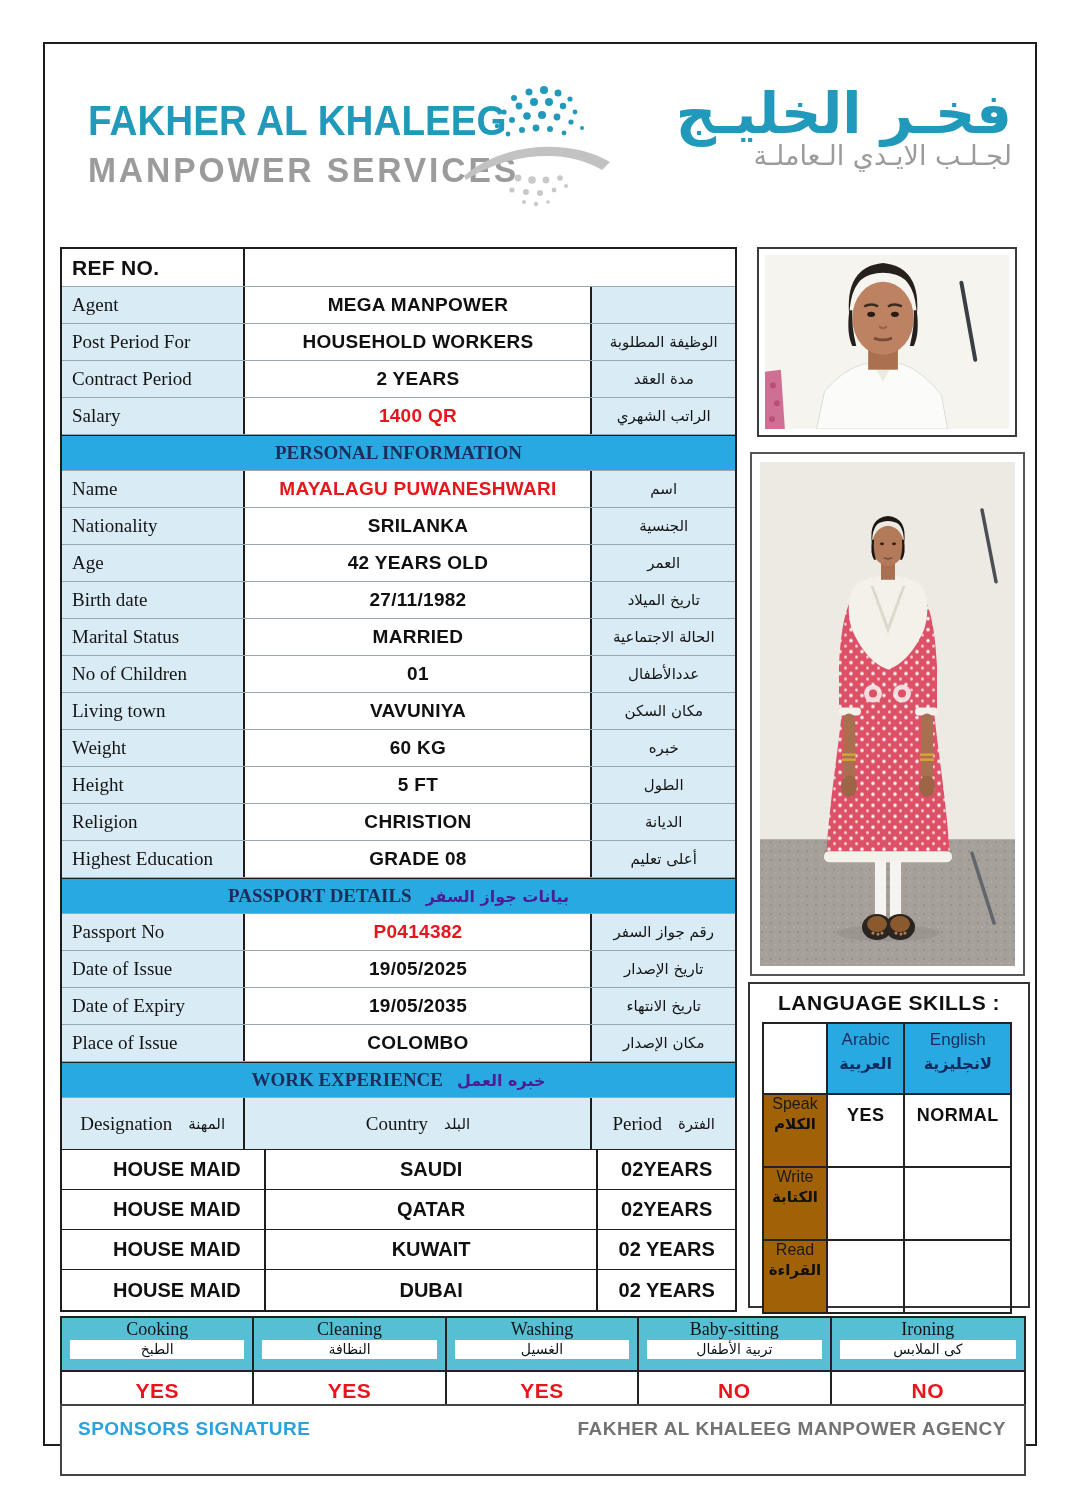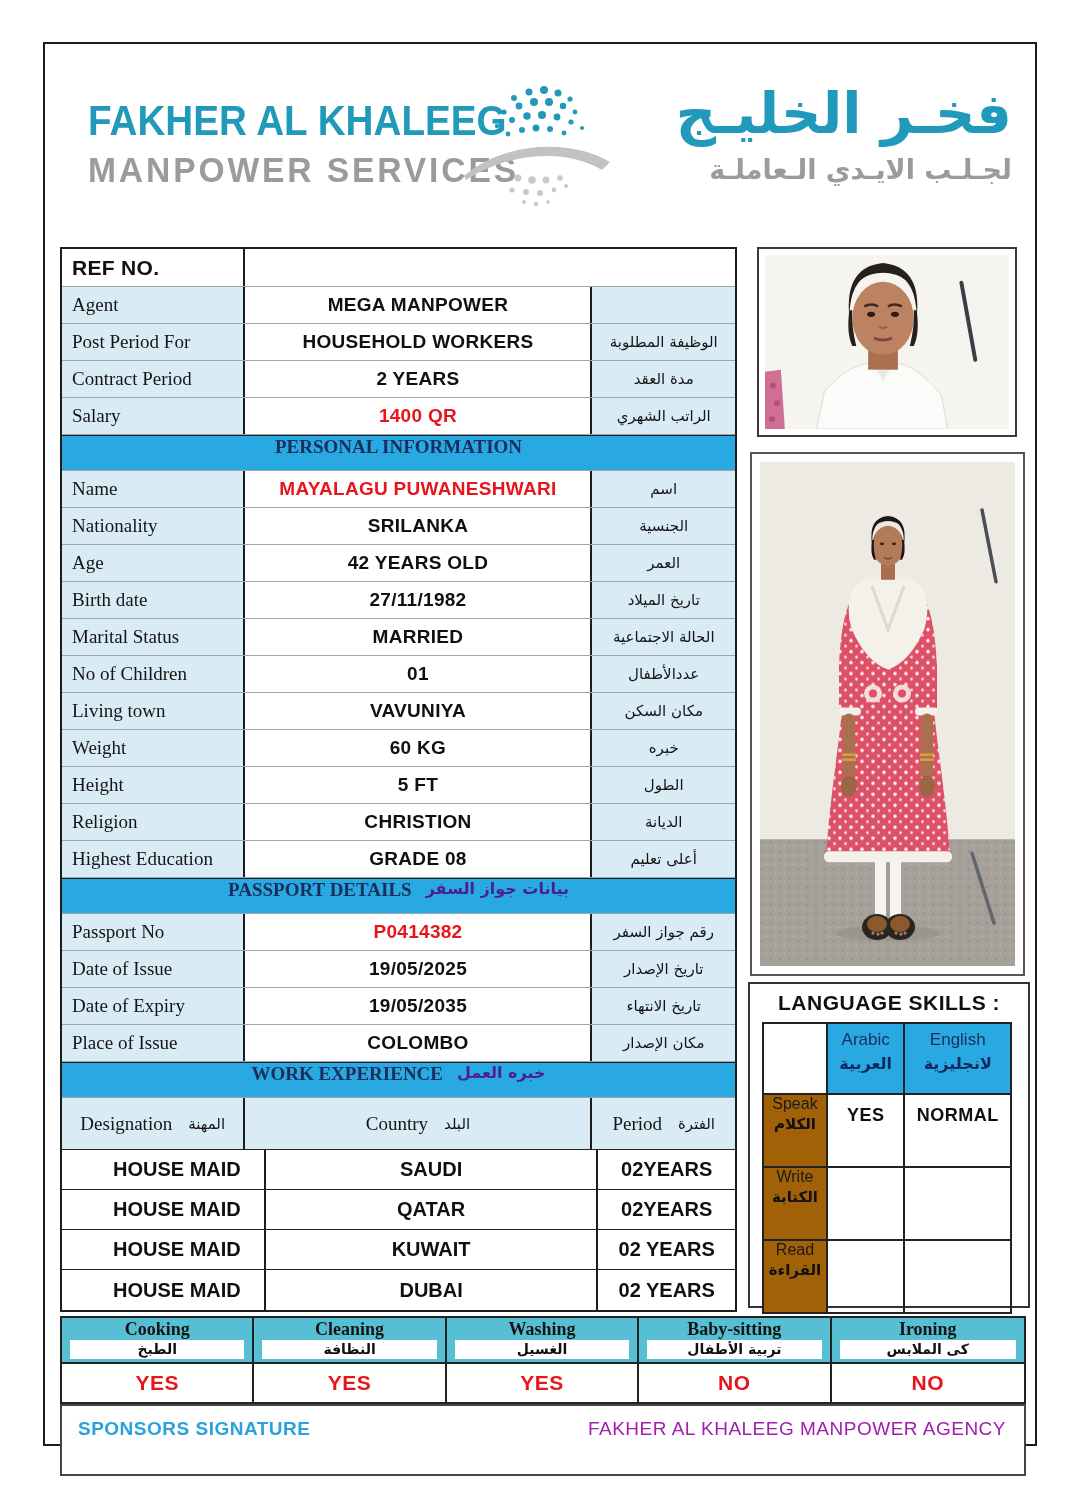--- a/index.html
+++ b/index.html
@@ -11,38 +11,38 @@
   
   .logo-en{position:absolute;left:88px;top:100px;line-height:1;}
   .logo-en .l1{font-weight:bold;font-size:42px;letter-spacing:0px;color:#2199ba;
                font-family:"Liberation Sans",sans-serif;transform:scaleX(.92);transform-origin:left;}
   .logo-en .l2{font-weight:bold;font-size:35px;letter-spacing:3px;color:#9b9b9b;margin-top:10px;
                transform:scaleX(.96);transform-origin:left;}
   .logo-mark{position:absolute;left:452px;top:82px;}
   .logo-ar{position:absolute;left:600px;top:86px;width:412px;text-align:right;direction:rtl;
            font-family:"DejaVu Sans",sans-serif;line-height:1;}
   .logo-ar .a1{font-size:56px;font-weight:bold;color:#2199ba;}
-  .logo-ar .a2{font-size:27px;font-weight:bold;color:#9b9b9b;margin-top:14px;letter-spacing:1px;}
+  .logo-ar .a2{font-size:27px;font-weight:normal;color:#9b9b9b;letter-spacing:1px;}
 
   
   .info-table{position:absolute;left:60px;top:247px;width:677px;border:2px solid #1d1d1d;
               box-sizing:border-box;background:#fff;}
   .trow{display:flex;border-bottom:1px solid #97a8b0;box-sizing:border-box;}
   .trow:last-child{border-bottom:none;}
   .cell{box-sizing:border-box;display:flex;align-items:center;}
   .c1{width:184px;border-right:2px solid #1d1d1d;padding-left:10px;}
   .c2{width:348px;border-right:2px solid #1d1d1d;justify-content:center;}
   .c3{width:143px;justify-content:center;}
   .lblue{background:#d9ecf6;}
   .h37{height:37px;} .h38{height:38px;} .h36{height:36px;} .h52{height:52px;} .h40{height:40px;padding-left:28px;}
   .lab{font-family:"Liberation Serif",serif;font-size:19px;color:#141414;}
   .val{font-weight:bold;font-size:19px;color:#101010;letter-spacing:.3px;}
   .red{color:#e8151c;}
   .arc{font-family:"DejaVu Sans",sans-serif;font-size:15px;color:#141414;direction:rtl;}
-  .sechead{background:#29a9e1;justify-content:center;display:flex;gap:14px;
+  .sechead{background:#29a9e1;justify-content:center;align-items:center;display:flex;gap:14px;
            border-top:1px solid #1d1d1d;}
   .sechead .t{font-family:"Liberation Serif",serif;font-weight:bold;font-size:19px;color:#1b2d5b;}
   .sechead .ta{font-family:"DejaVu Sans",sans-serif;font-weight:bold;font-size:16px;color:#4c1d95;direction:rtl;}
   .wkhead{font-family:"Liberation Serif",serif;font-size:19px;color:#141414;display:flex;
           align-items:center;justify-content:center;gap:16px;}
   .wkhead .wa{font-family:"DejaVu Sans",sans-serif;font-size:15px;}
   .wval{font-weight:bold;font-size:20px;color:#101010;}
   .wrow{border-bottom:1.5px solid #222;}
 
   
@@ -68,35 +68,35 @@
   .lhead .la{font-family:"DejaVu Sans",sans-serif;font-size:16px;font-weight:bold;color:#102a60;direction:rtl;margin-top:4px;}
   .lrowlab{background:#a16207;text-align:center;padding-top:0;}
   .lrowlab .le{font-size:16px;color:#1a1a1a;}
   .lrowlab .la{font-family:"DejaVu Sans",sans-serif;font-size:15px;font-weight:bold;color:#101010;direction:rtl;margin-top:2px;}
   .lval{font-weight:bold;font-size:18px;color:#101010;text-align:center;padding-top:10px;letter-spacing:.5px;}
   .lh-head{height:69px;} .lh-row{height:71px;}
 
   
   .skills{position:absolute;left:60px;top:1316px;width:966px;border:2px solid #222;box-sizing:border-box;}
   .sk-heads,.sk-vals{display:flex;}
-  .sk-h{width:20%;box-sizing:border-box;background:#57bfd3;border-right:2px solid #222;height:44px;
-        text-align:center;position:relative;font-weight:bold;}
+  .sk-h{width:20%;box-sizing:border-box;background:#57bfd3;border-right:2px solid #222;height:52px;
+        text-align:center;position:relative;}
   .sk-h:last-child,.sk-v:last-child{border-right:none;}
   .sk-h .en{font-family:"Liberation Serif",serif;font-size:18px;color:#141414;margin-top:1px;}
   .sk-h .arbox{position:absolute;left:8px;right:8px;top:22px;height:19px;background:#fff;
                font-family:"DejaVu Sans",sans-serif;font-size:14px;color:#101010;direction:rtl;line-height:19px;}
   .sk-v{width:20%;box-sizing:border-box;border-right:2px solid #222;border-top:2px solid #222;height:40px;
         display:flex;align-items:center;justify-content:center;font-weight:bold;font-size:21px;color:#e8151c;
         background:#fff;letter-spacing:.5px;}
 
   
   .footer{position:absolute;left:60px;top:1404px;width:966px;height:72px;border:2px solid #444;
           box-sizing:border-box;background:#fff;}
   .footer .fl{position:absolute;left:16px;top:12px;font-weight:bold;font-size:19px;color:#29a2dd;letter-spacing:.5px;}
-  .footer .fr{position:absolute;right:18px;top:12px;font-weight:normal;font-size:19px;color:#a21caf;letter-spacing:.5px;}
+  .footer .fr{position:absolute;right:18px;top:12px;font-weight:bold;font-size:19px;color:#737373;letter-spacing:.5px;}
 </style>
 </head>
 <body>
 
 <div class="canvas">
   <div class="page-border"></div>
 
   <div class="logo-en">
     <div class="l1">FAKHER AL KHALEEG</div>
     <div class="l2">MANPOWER SERVICES</div>

